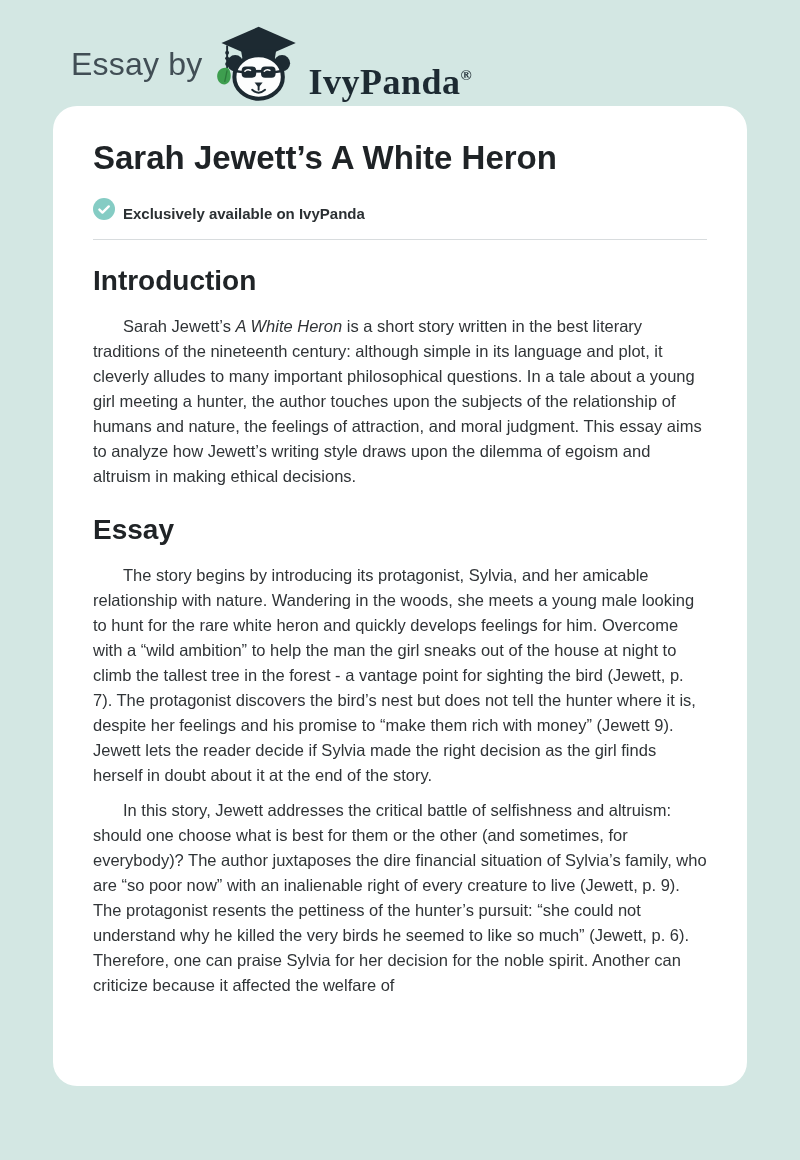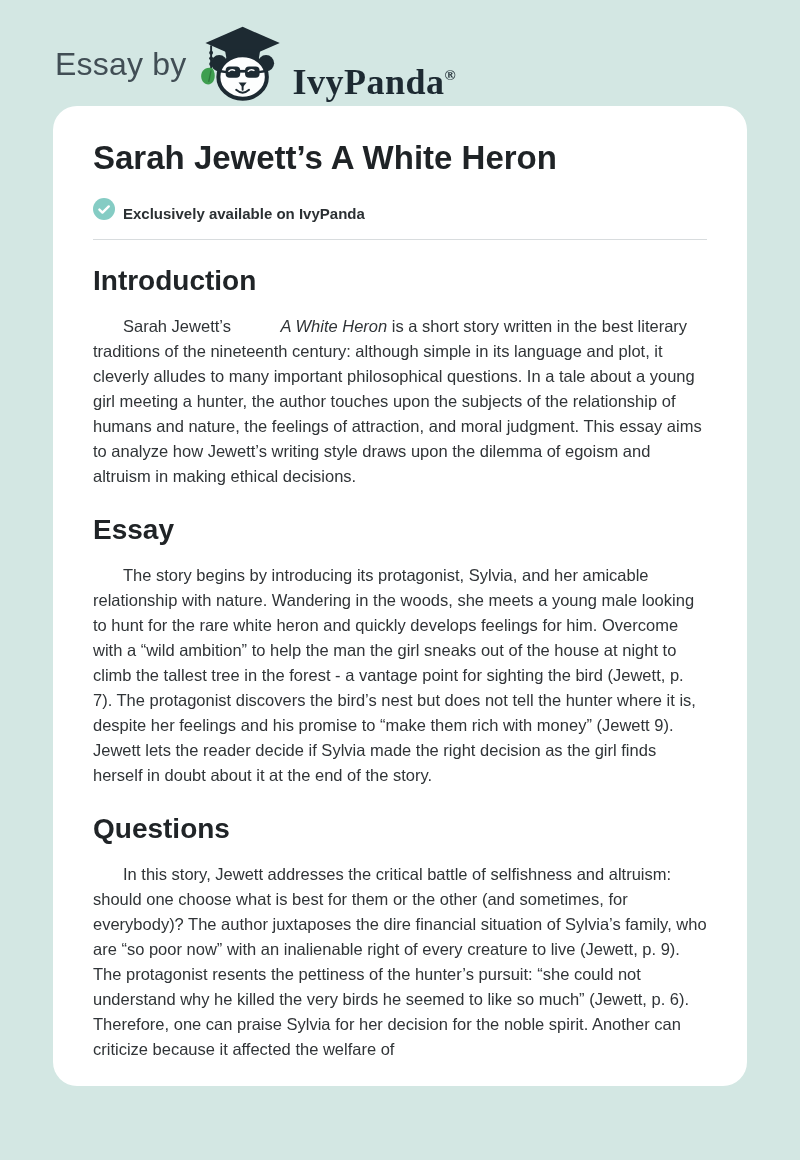--- a/index.html
+++ b/index.html
@@ -9,21 +9,21 @@
     font-family: "Liberation Sans", "DejaVu Sans", sans-serif;
     overflow: hidden;
   }
   
   .site-header {
     display: flex; align-items: center;
     padding: 26px 0 0 55px; height: 102px; box-sizing: border-box;
     gap: 13px;
   }
   .essay-by {
-    font-size: 32px; color: #414e55; letter-spacing: 0.2px;
+    font-size: 32px; color: #414e55; letter-spacing: 0.2px; margin-left: 16px;
   }
   .logo-link { display: flex; align-items: flex-end; gap: 9px; text-decoration: none; cursor: pointer; }
   .logo-svg { display: block; }
   .brand {
     font-family: "Liberation Serif", "DejaVu Serif", serif;
     font-weight: 700; font-size: 36px; color: #1d2a32; letter-spacing: 0.5px;
   }
   .brand sup { font-size: 15px; font-weight: 700; vertical-align: 14px; }
   
   .card {
@@ -45,21 +45,21 @@
   }
   h2.section-heading {
     margin: 25px 0 17px;
     font-size: 28px; font-weight: 700; color: #202427;
   }
   p.para {
     margin: 0 0 10px;
     font-size: 16.5px; line-height: 25px; color: #303437;
     text-indent: 30px;
   }
-  p.para em { font-style: italic; margin-left: 45px; }
+  p.para em { font-style: italic; }
 </style>
 </head>
 <body>
 
 <header class="site-header">
   <span class="essay-by">Essay by</span>
 
   <span class="logo-link">
     <span>
       <svg class="logo-svg" width="84" height="78" viewBox="0 0 104 96" xmlns="http://www.w3.org/2000/svg">
@@ -110,15 +110,14 @@
   </div>
 
   <hr class="divider">
 
   <h2 class="section-heading">Introduction</h2>
   <p class="para"><span>Sarah Jewett’s </span><em>A White Heron</em><span> is a short story written in the best literary traditions of the nineteenth century: although simple in its language and plot, it cleverly alludes to many important philosophical questions. In a tale about a young girl meeting a hunter, the author touches upon the subjects of the relationship of humans and nature, the feelings of attraction, and moral judgment. This essay aims to analyze how Jewett’s writing style draws upon the dilemma of egoism and altruism in making ethical decisions.</span></p>
 
   <h2 class="section-heading">Essay</h2>
   <p class="para">The story begins by introducing its protagonist, Sylvia, and her amicable relationship with nature. Wandering in the woods, she meets a young male looking to hunt for the rare white heron and quickly develops feelings for him. Overcome with a “wild ambition” to help the man the girl sneaks out of the house at night to climb the tallest tree in the forest - a vantage point for sighting the bird (Jewett, p. 7). The protagonist discovers the bird’s nest but does not tell the hunter where it is, despite her feelings and his promise to “make them rich with money” (Jewett 9). Jewett lets the reader decide if Sylvia made the right decision as the girl finds herself in doubt about it at the end of the story.</p>
 
-  <h2 class="section-heading">Questions</h2>
   <p class="para">In this story, Jewett addresses the critical battle of selfishness and altruism: should one choose what is best for them or the other (and sometimes, for everybody)? The author juxtaposes the dire financial situation of Sylvia’s family, who are “so poor now” with an inalienable right of every creature to live (Jewett, p. 9). The protagonist resents the pettiness of the hunter’s pursuit: “she could not understand why he killed the very birds he seemed to like so much” (Jewett, p. 6). Therefore, one can praise Sylvia for her decision for the noble spirit. Another can criticize because it affected the welfare of</p>
 </main>
 
 </body></html>

